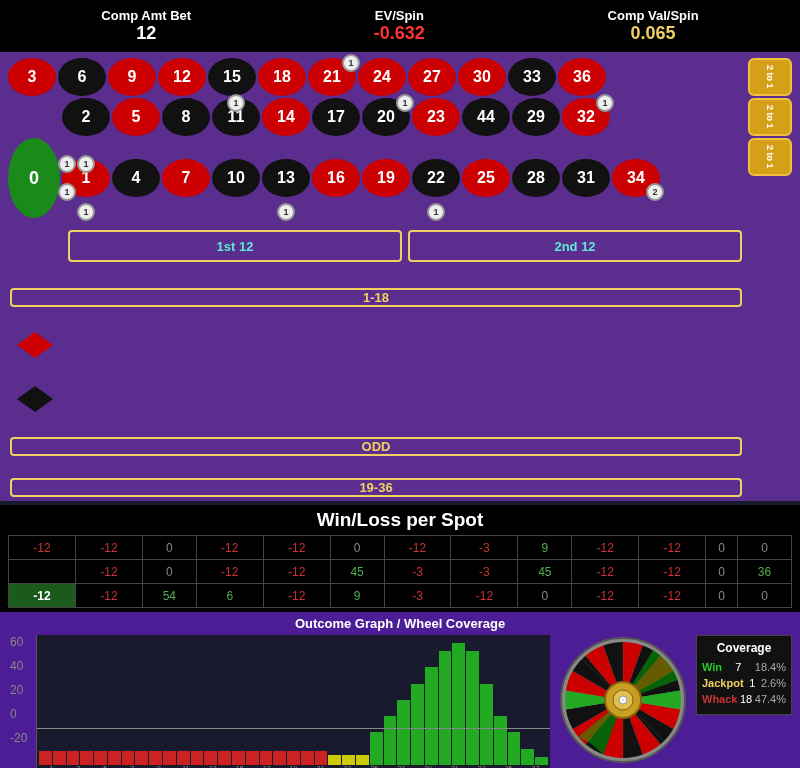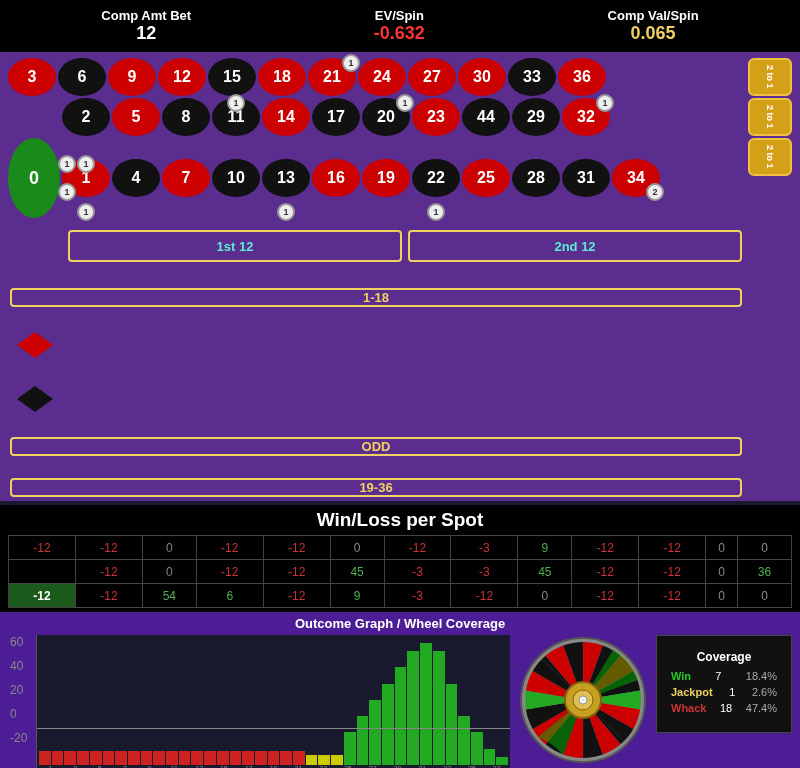--- a/index.html
+++ b/index.html
@@ -251,24 +251,24 @@
     
     .wheel-container {
       width: 130px;
       height: 130px;
       position: relative;
       flex-shrink: 0;
     }
 
     
     .coverage-panel {
-      width: 136px;
+      width: 96px;
       background: #111;
       border: 1px solid #444;
-      padding: 14px;
+      padding: 5px;
     }
     .cov-title {
       color: #fff;
       font-size: 12px;
       font-weight: bold;
       text-align: center;
       margin-bottom: 6px;
     }
     .cov-row {
       display: flex;

